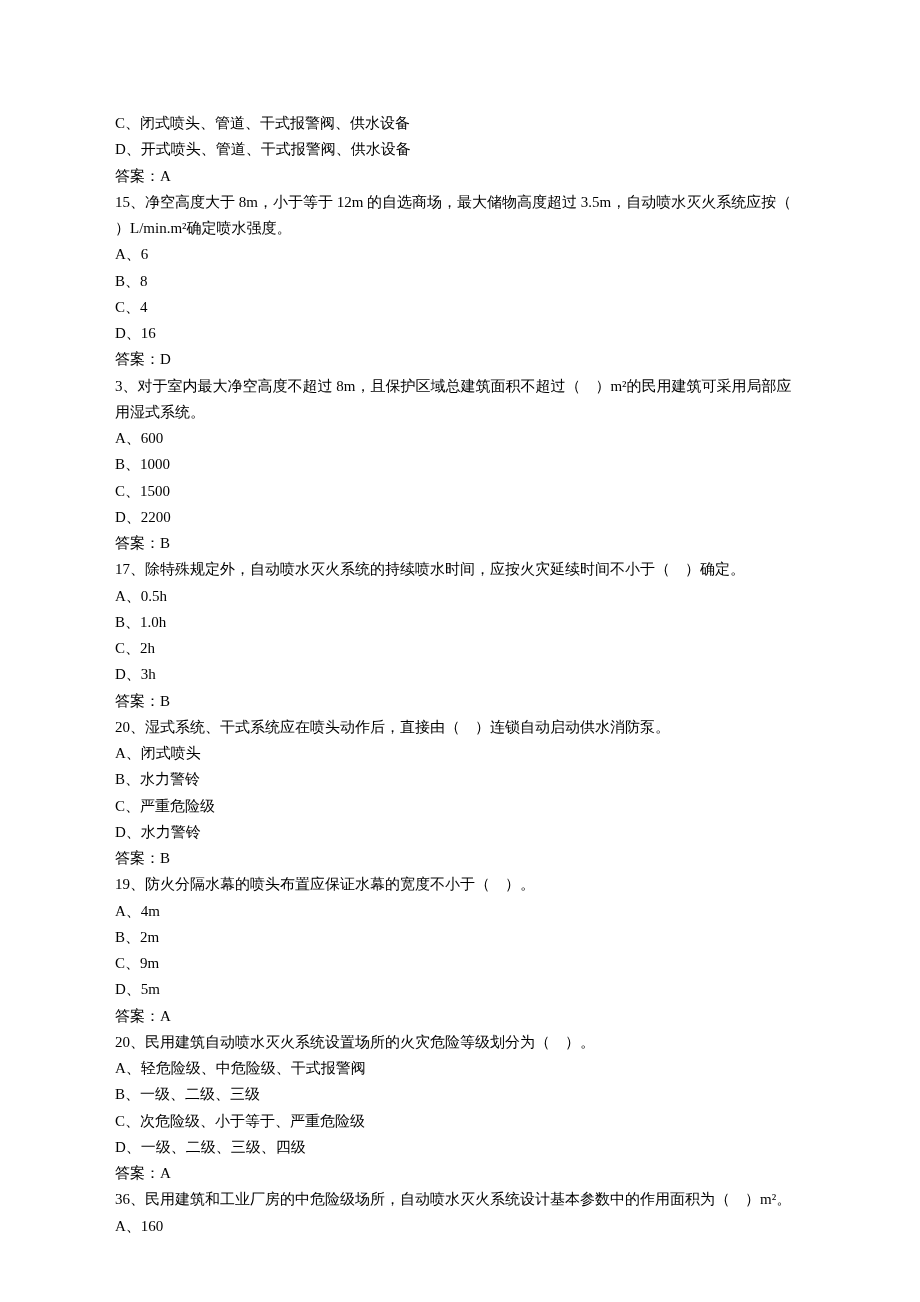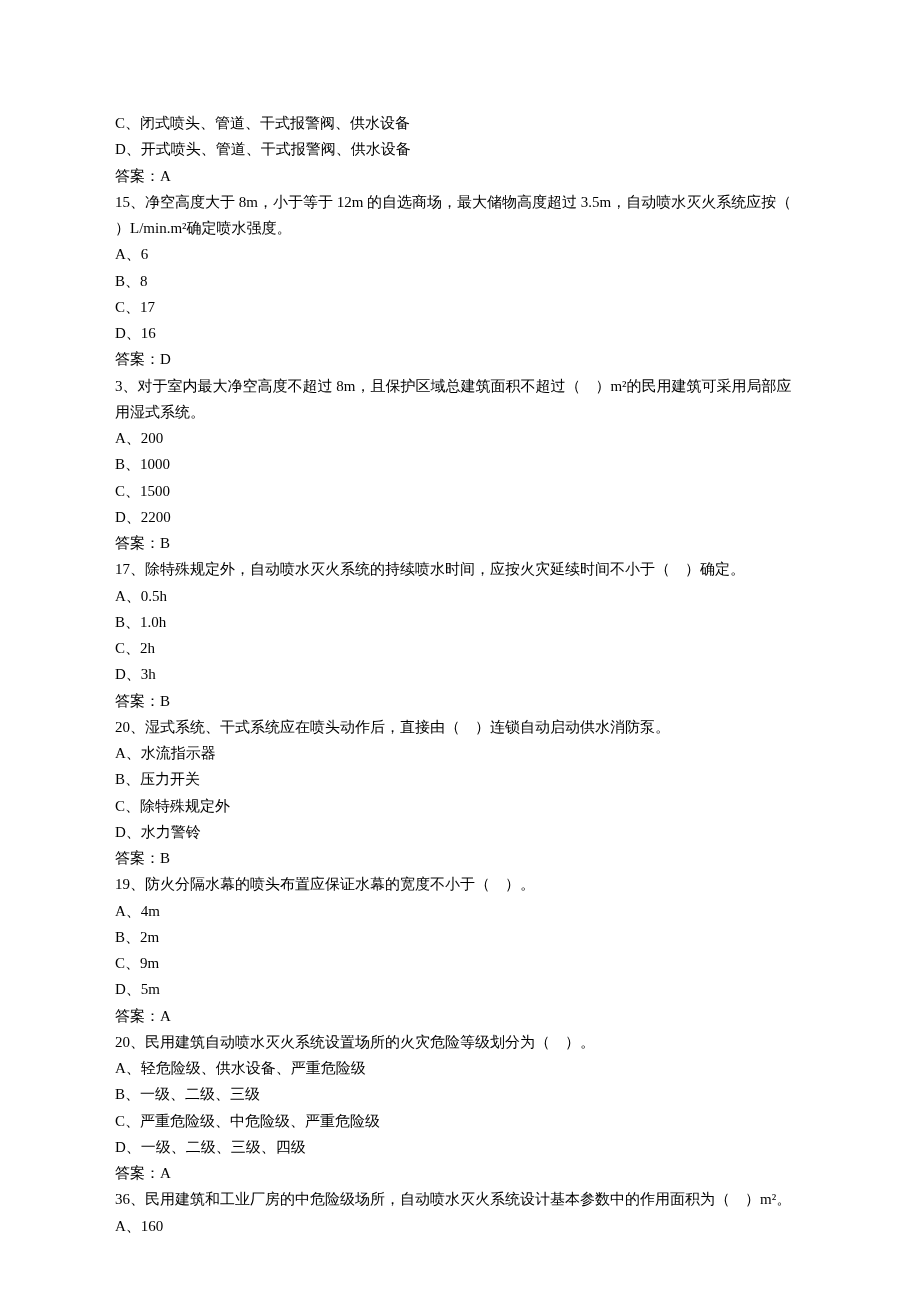--- a/index.html
+++ b/index.html
@@ -21,47 +21,47 @@
   </style>
 </head>
 <body>
 
 <p>C、闭式喷头、管道、干式报警阀、供水设备</p>
 <p>D、开式喷头、管道、干式报警阀、供水设备</p>
 <p>答案：A</p>
 <p>15、净空高度大于 8m，小于等于 12m 的自选商场，最大储物高度超过 3.5m，自动喷水灭火系统应按（    ）L/min.m²确定喷水强度。</p>
 <p>A、6</p>
 <p>B、8</p>
-<p>C、17</p>
+<p>C、4</p>
 <p>D、16</p>
 <p>答案：D</p>
 <p>3、对于室内最大净空高度不超过 8m，且保护区域总建筑面积不超过（    ）m²的民用建筑可采用局部应用湿式系统。</p>
-<p>A、200</p>
+<p>A、600</p>
 <p>B、1000</p>
 <p>C、1500</p>
 <p>D、2200</p>
 <p>答案：B</p>
 <p>17、除特殊规定外，自动喷水灭火系统的持续喷水时间，应按火灾延续时间不小于（    ）确定。</p>
 <p>A、0.5h</p>
 <p>B、1.0h</p>
 <p>C、2h</p>
 <p>D、3h</p>
 <p>答案：B</p>
 <p>20、湿式系统、干式系统应在喷头动作后，直接由（    ）连锁自动启动供水消防泵。</p>
-<p>A、水流指示器</p>
-<p>B、压力开关</p>
-<p>C、除特殊规定外</p>
+<p>A、闭式喷头</p>
+<p>B、水力警铃</p>
+<p>C、严重危险级</p>
 <p>D、水力警铃</p>
 <p>答案：B</p>
 <p>19、防火分隔水幕的喷头布置应保证水幕的宽度不小于（    ）。</p>
 <p>A、4m</p>
 <p>B、2m</p>
 <p>C、9m</p>
 <p>D、5m</p>
 <p>答案：A</p>
 <p>20、民用建筑自动喷水灭火系统设置场所的火灾危险等级划分为（    ）。</p>
-<p>A、轻危险级、供水设备、严重危险级</p>
+<p>A、轻危险级、中危险级、干式报警阀</p>
 <p>B、一级、二级、三级</p>
-<p>C、严重危险级、中危险级、严重危险级</p>
+<p>C、次危险级、小于等于、严重危险级</p>
 <p>D、一级、二级、三级、四级</p>
 <p>答案：A</p>
 <p>36、民用建筑和工业厂房的中危险级场所，自动喷水灭火系统设计基本参数中的作用面积为（    ）m²。</p>
 <p>A、160</p>
 
 </body></html>

